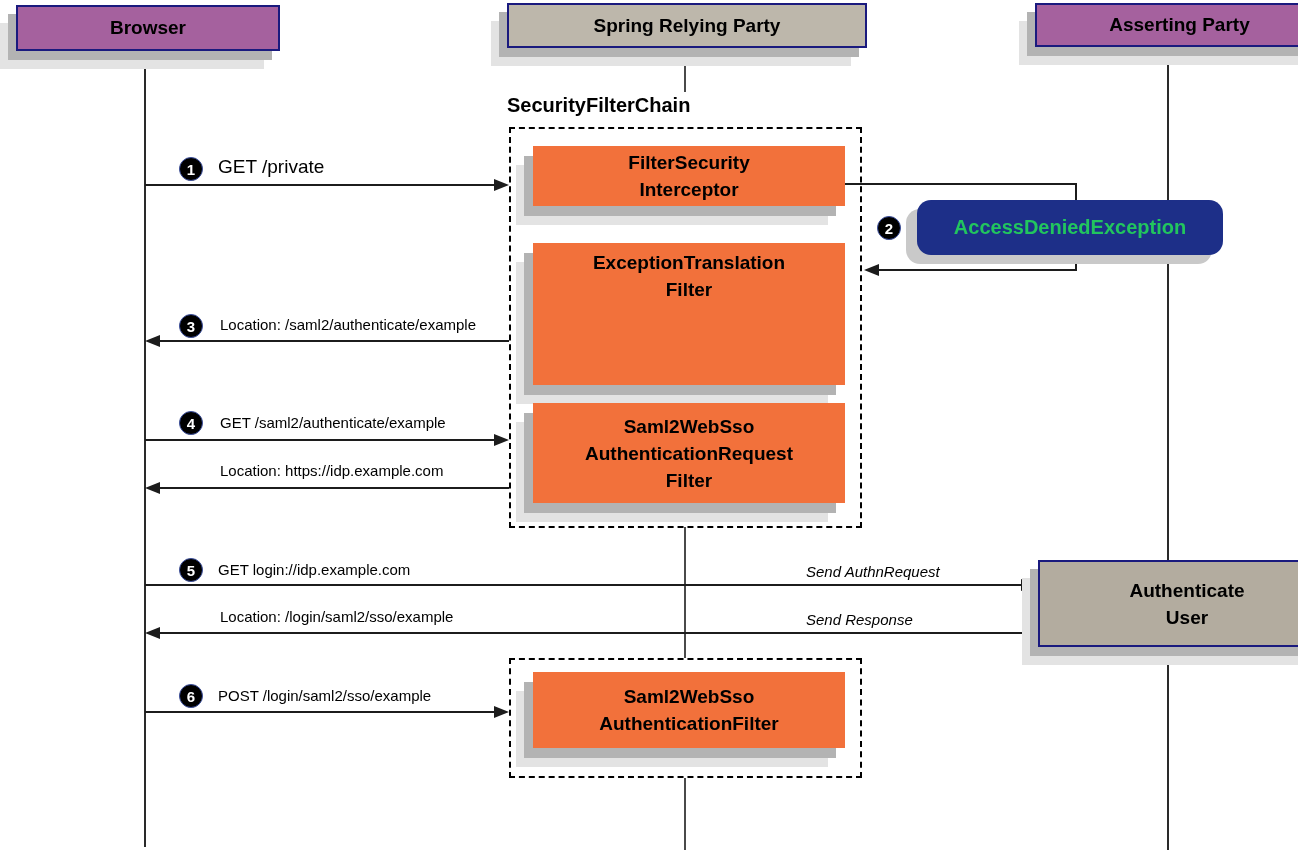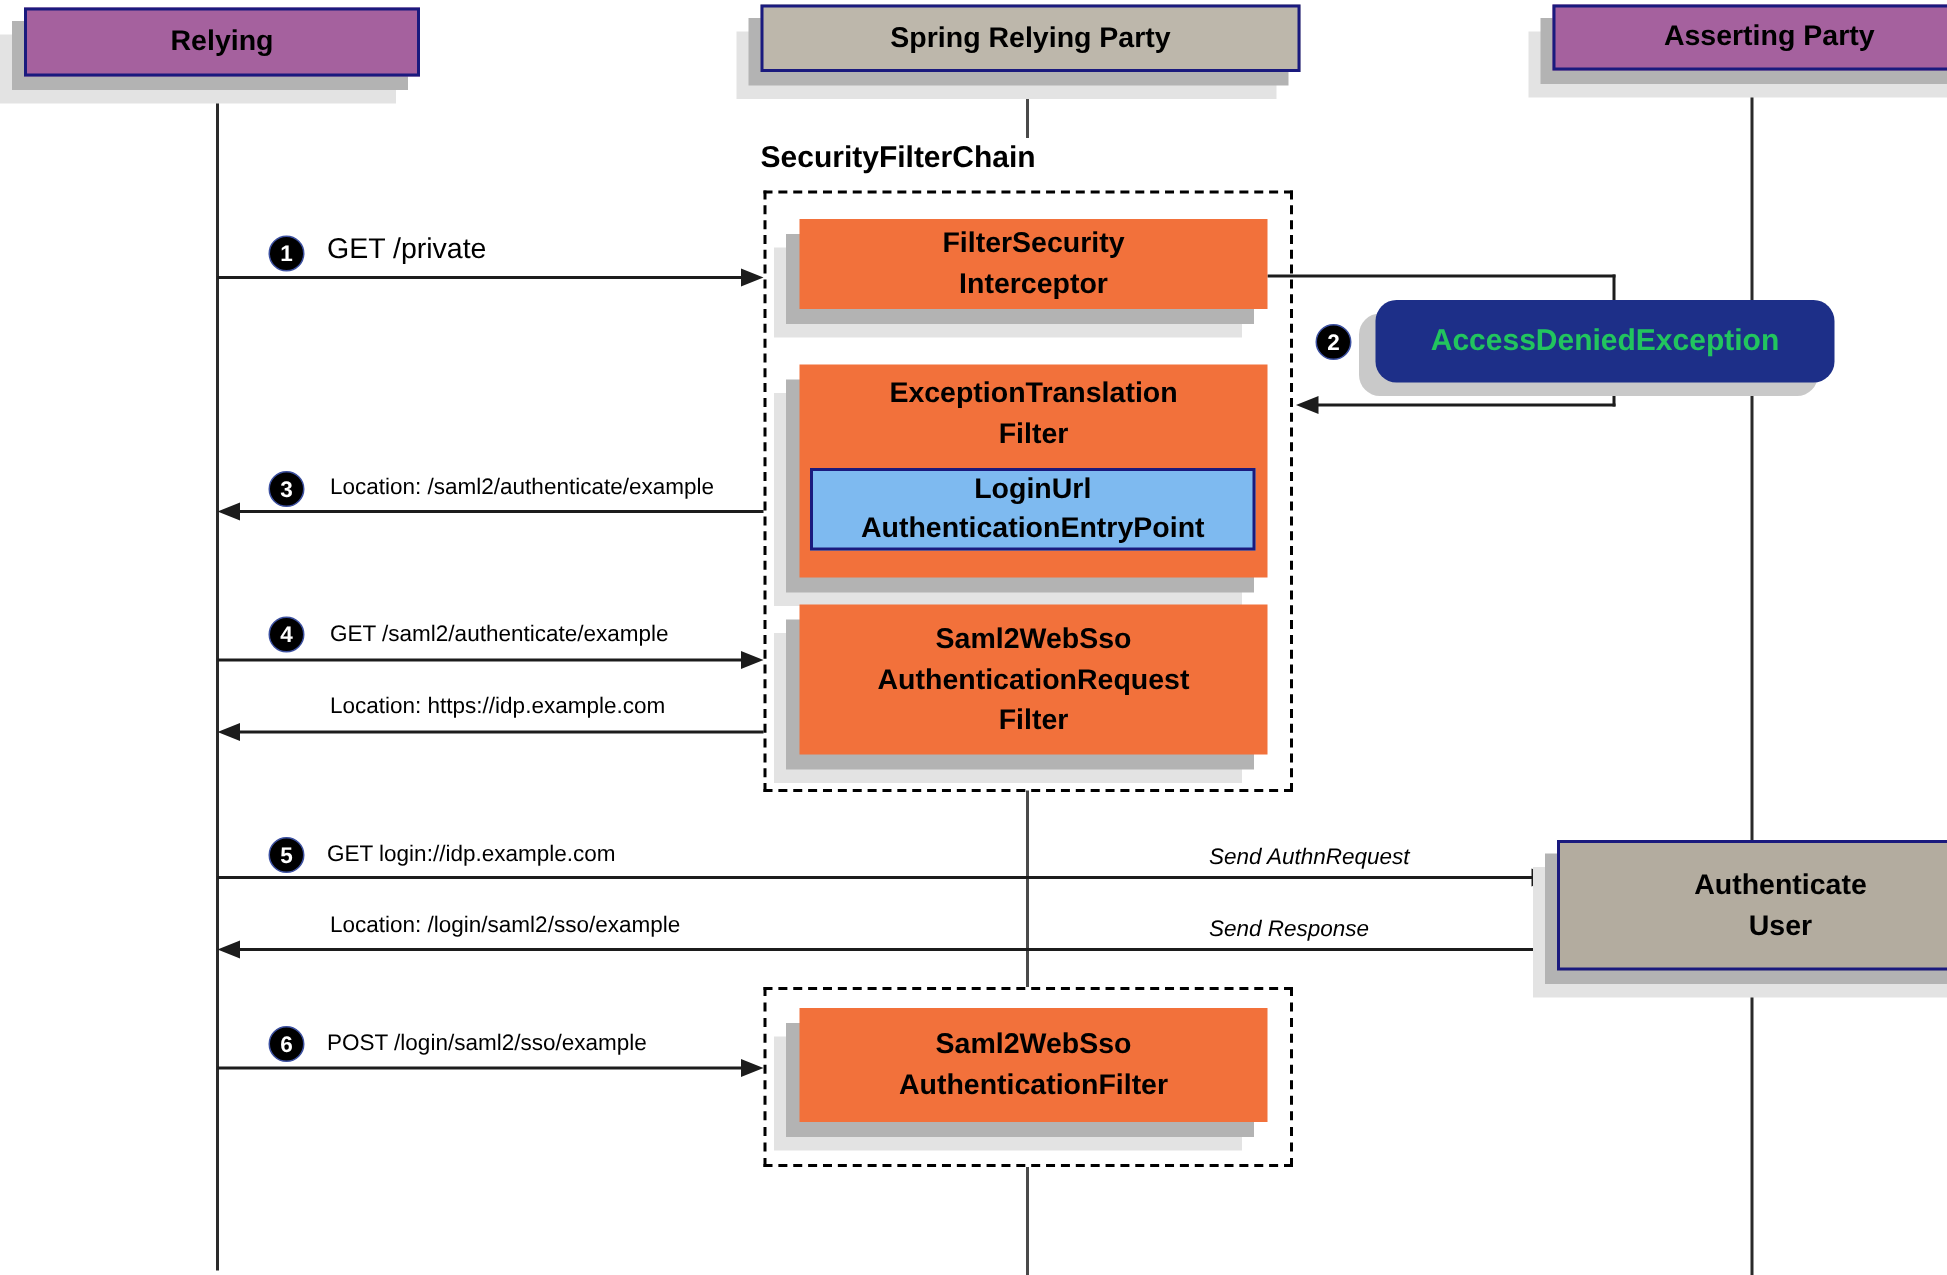--- a/index.html
+++ b/index.html
@@ -106,24 +106,20 @@
 
   <div class="obox" style="left:533px;top:146px;width:312px;height:60px;justify-content:center;">
     <span class="box-label">FilterSecurity
 Interceptor</span>
   </div>
 
   <div class="obox toplabel" style="left:533px;top:243px;width:312px;height:142px;">
     <span class="box-label">ExceptionTranslation
 Filter</span>
   </div>
-  <div class="bluebox" style="left:540px;top:312px;width:297px;height:55px;">
-    <span class="box-label">LoginUrl
-AuthenticationEntryPoint</span>
-  </div>
 
   <div class="obox" style="left:533px;top:403px;width:312px;height:100px;">
     <span class="box-label">Saml2WebSso
 AuthenticationRequest
 Filter</span>
   </div>
 
   <div class="obox" style="left:533px;top:672px;width:312px;height:76px;">
     <span class="box-label">Saml2WebSso
 AuthenticationFilter</span>
@@ -132,21 +128,21 @@
   <div class="exception" style="left:917px;top:200px;width:306px;height:55px;">
     <span>AccessDeniedException</span>
   </div>
 
   <div class="actor action" style="left:1038px;top:560px;width:298px;height:87px;line-height:27px;white-space:pre-line;">
     <span class="box-label">Authenticate
 User</span>
   </div>
 
   <div class="actor purple" style="left:16px;top:5px;width:264px;height:46px;">
-    <span>Relying</span>
+    <span>Browser</span>
   </div>
   <div class="actor tan" style="left:507px;top:3px;width:360px;height:45px;">
     <span>Spring Relying Party</span>
   </div>
   <div class="actor purple" style="left:1035px;top:3px;width:289px;height:44px;">
     <span>Asserting Party</span>
   </div>
 
   <div class="badge" style="left:179px;top:157px;">1</div>
   <div class="badge" style="left:877px;top:216px;">2</div>

